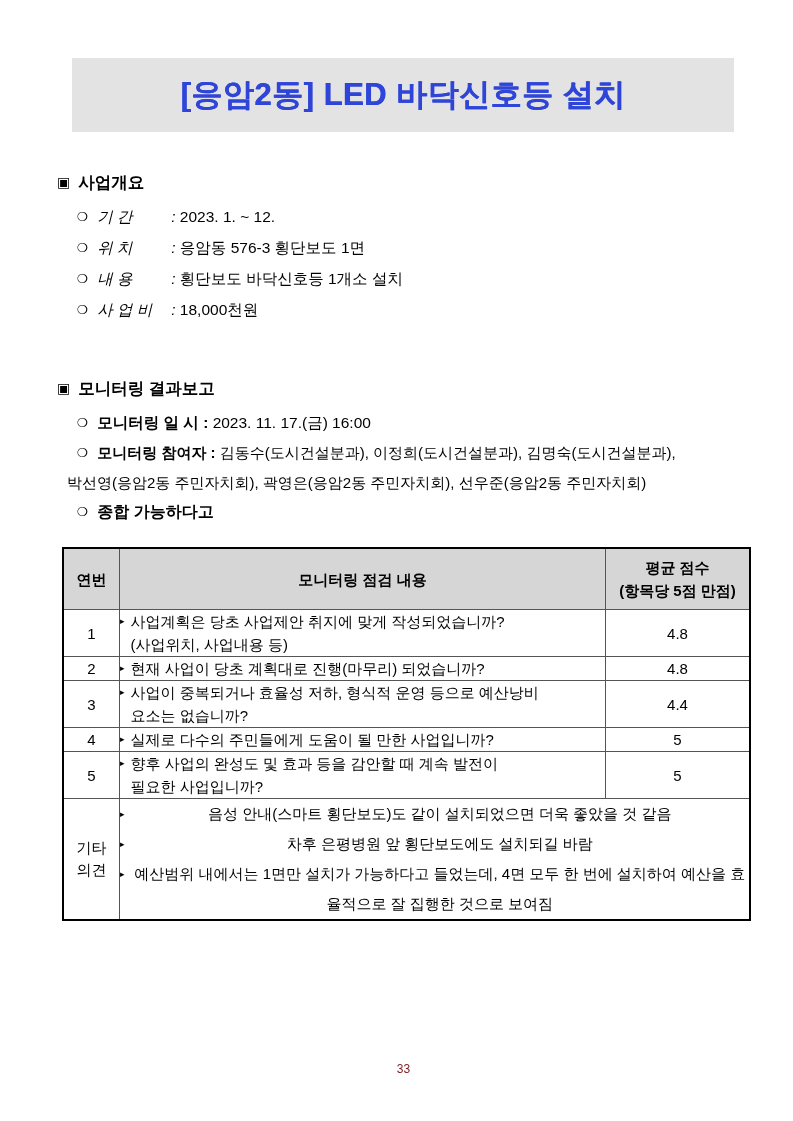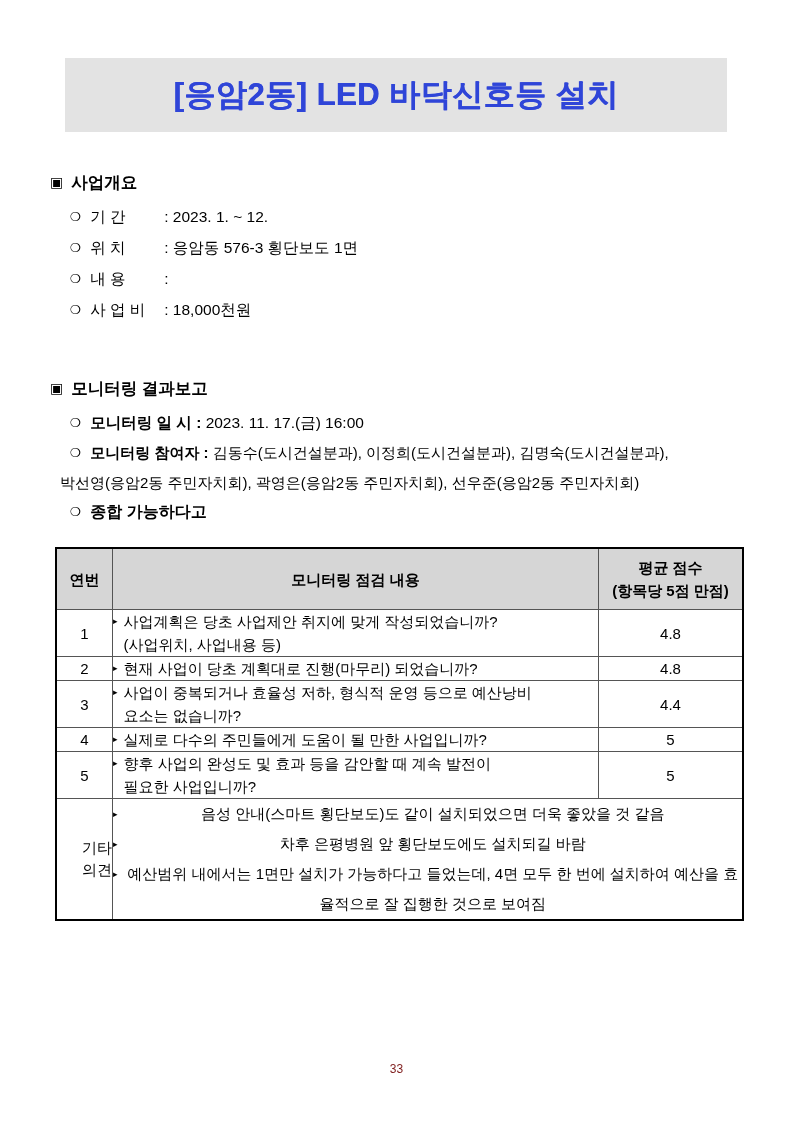--- a/index.html
+++ b/index.html
@@ -15,20 +15,21 @@
     font-family: "Liberation Sans", "DejaVu Sans", sans-serif;
     color: #000000;
     overflow: hidden;
   }
 
   .page {
     position: absolute;
     inset: 0;
     width: 688px;
     height: 1121px;
+    margin-left: 7px;
   }
 
   
   .title-banner {
     position: absolute;
     left: 65px;
     top: 58px;
     width: 662px;
     height: 74px;
     background: #e3e3e3;
@@ -86,20 +87,21 @@
   .circ-bullet {
     font-size: 12.5px;
     margin-right: 9px;
     line-height: 1;
     position: relative;
     top: -1px;
     font-weight: 700;
   }
   .item-label {
     display: inline-block;
+    font-style: italic;
   }
   .lbl-w {
     display: inline-block;
     min-width: 74px;
   }
   .lbl-b {
     font-weight: 700;
   }
   .item-value { }
 
@@ -191,21 +193,21 @@
     display: block;
     padding-left: 0;
   }
 
   
   td.etc-label {
     text-align: center;
     font-size: 15px;
     line-height: 22px;
   }
-  td.etc-label span { display: block; text-align: right; }
+  td.etc-label span { display: block; }
   td.etc-cell {
     padding: 16px 10px 30px 10px;
     font-size: 15px;
     line-height: 30px;
   }
   .etc-line {
     display: flex;
     align-items: flex-start;
   }
   .etc-line .tri-bullet { line-height: 30px; }
@@ -243,20 +245,21 @@
         <span class="item-value">2023. 1. ~ 12.</span>
       </li>
       <li class="item">
         <span class="circ-bullet">❍</span>
         <span class="item-label"><span class="lbl-w">위     치</span><span>:</span>&nbsp;</span>
         <span class="item-value">응암동 576-3 횡단보도 1면</span>
       </li>
       <li class="item">
         <span class="circ-bullet">❍</span>
         <span class="item-label"><span class="lbl-w">내     용</span><span>:</span>&nbsp;</span>
+        <span class="item-value">횡단보도 바닥신호등 1개소 설치</span>
       </li>
       <li class="item">
         <span class="circ-bullet">❍</span>
         <span class="item-label"><span class="lbl-w">사 업 비</span><span>:</span>&nbsp;</span>
         <span class="item-value">18,000천원</span>
       </li>
     </ul>
   </section>
 
   <section class="section" id="section-monitoring">

